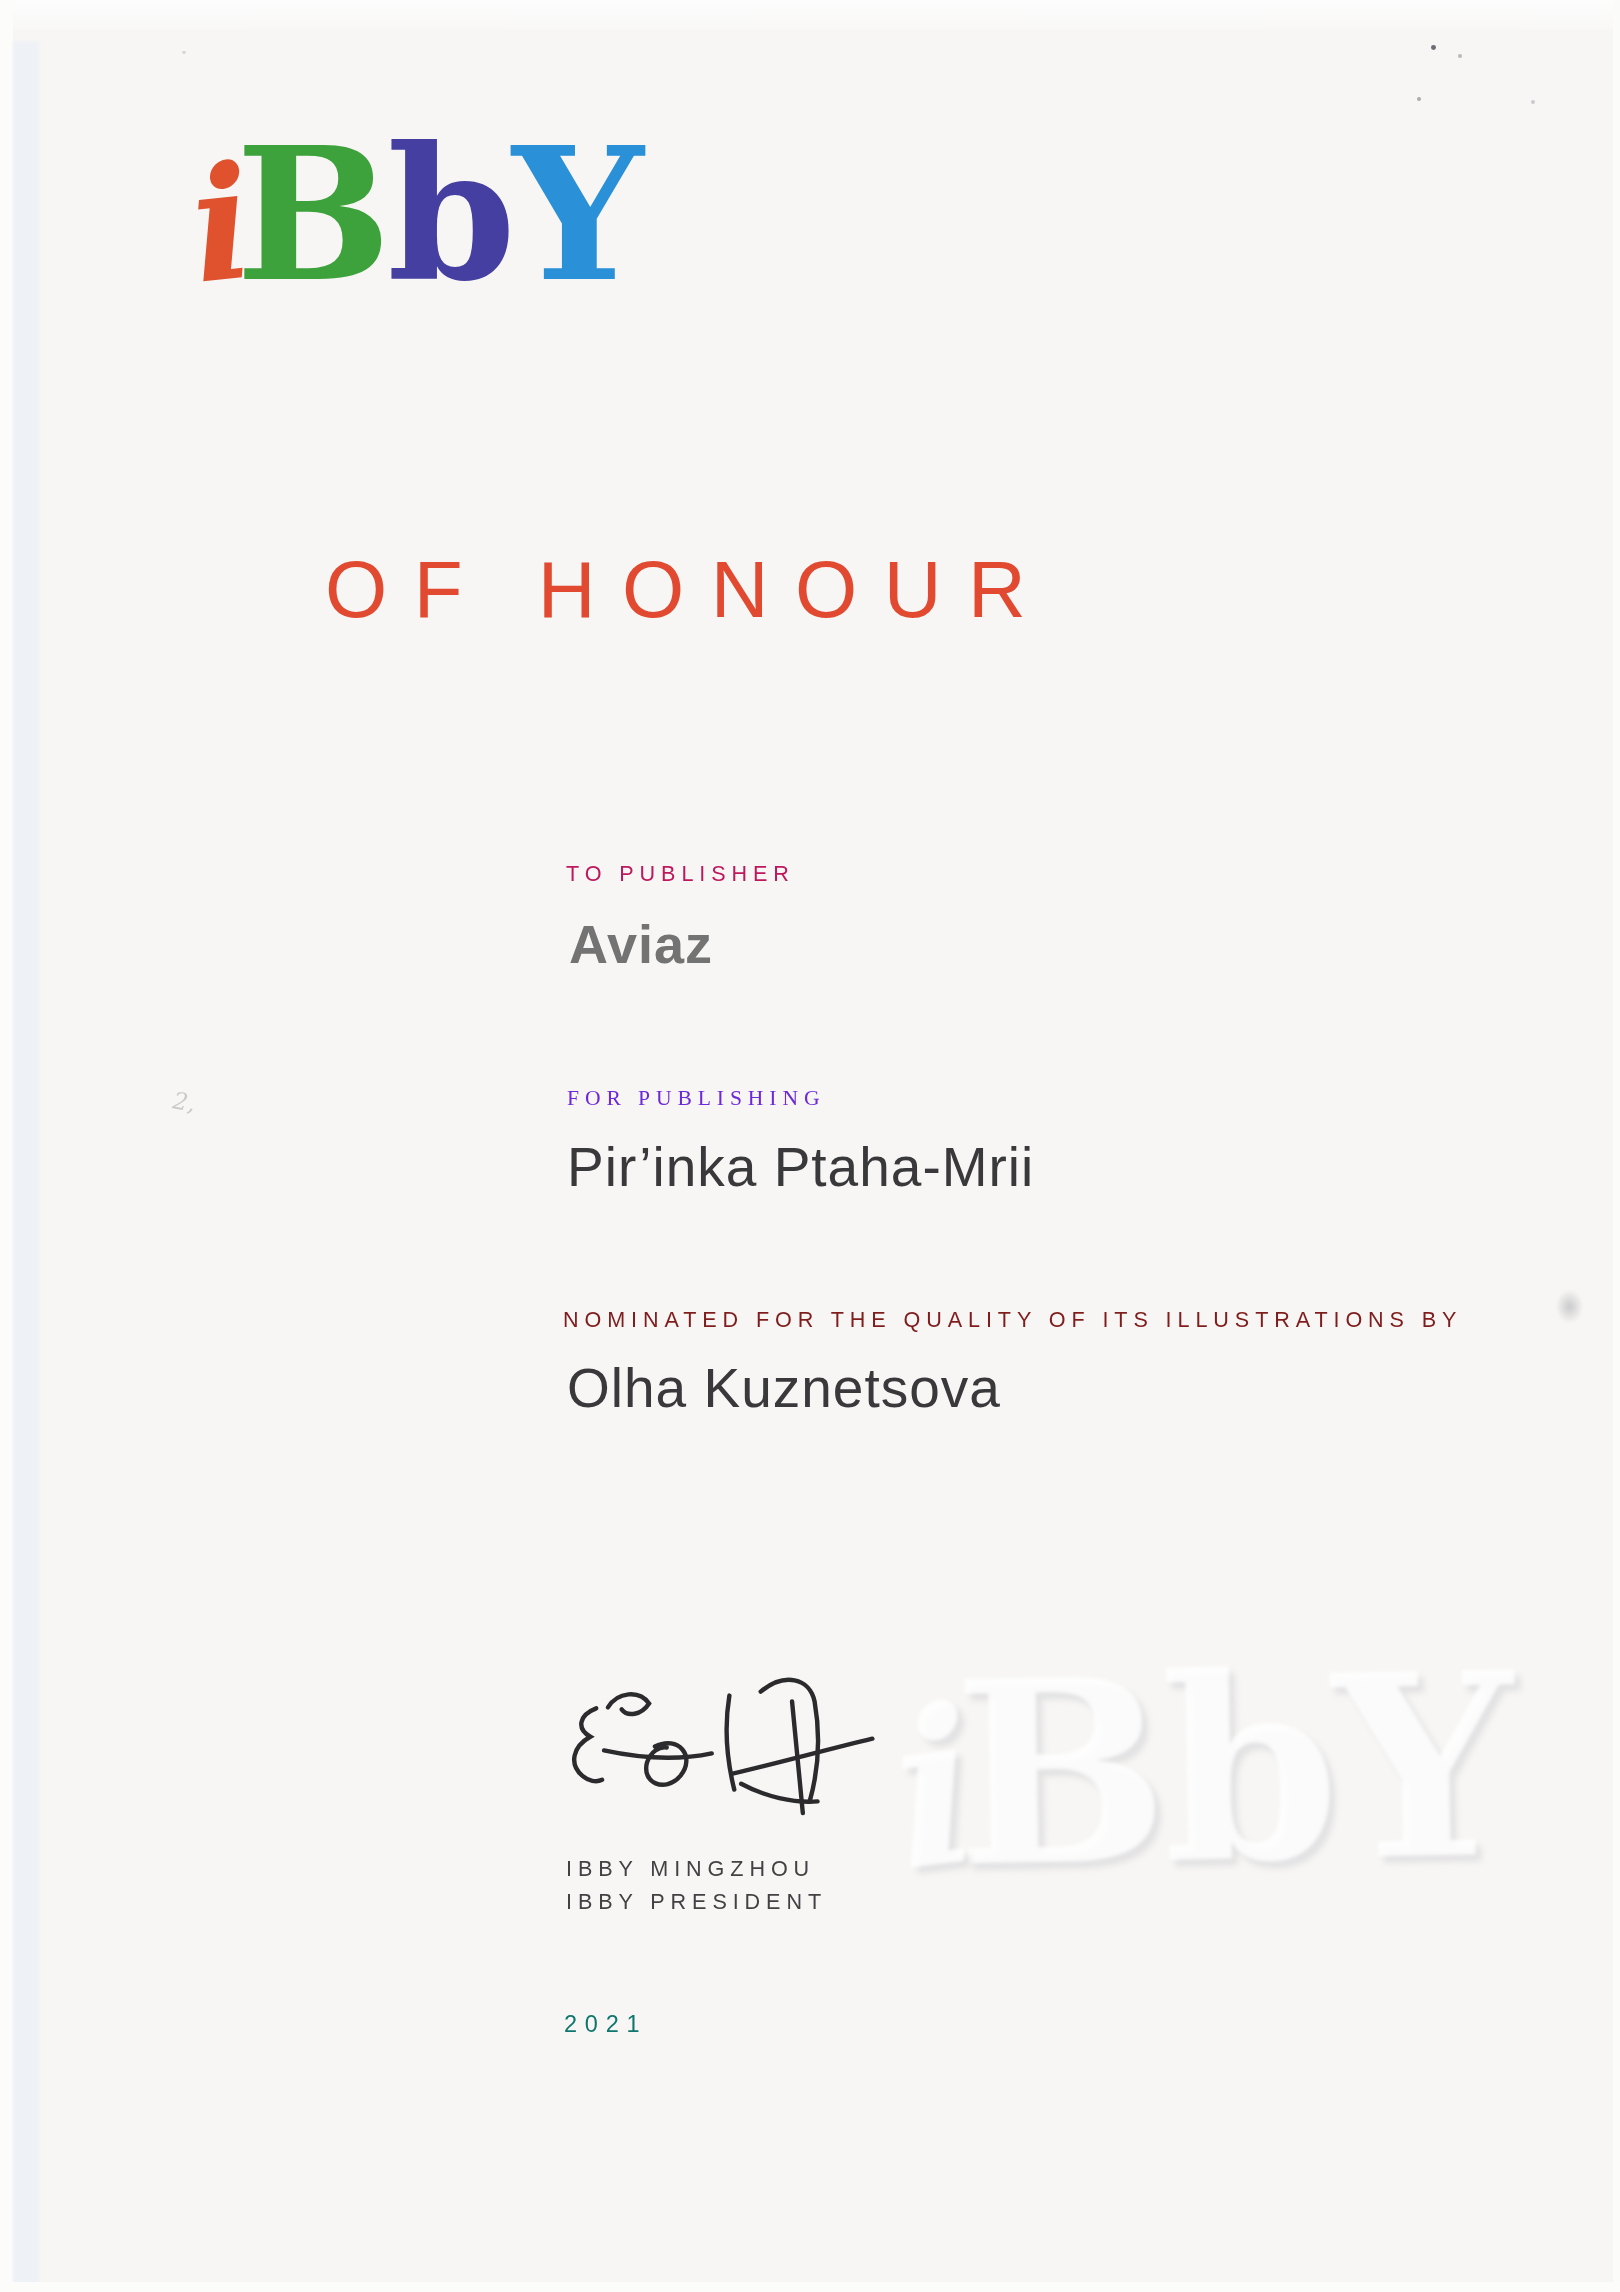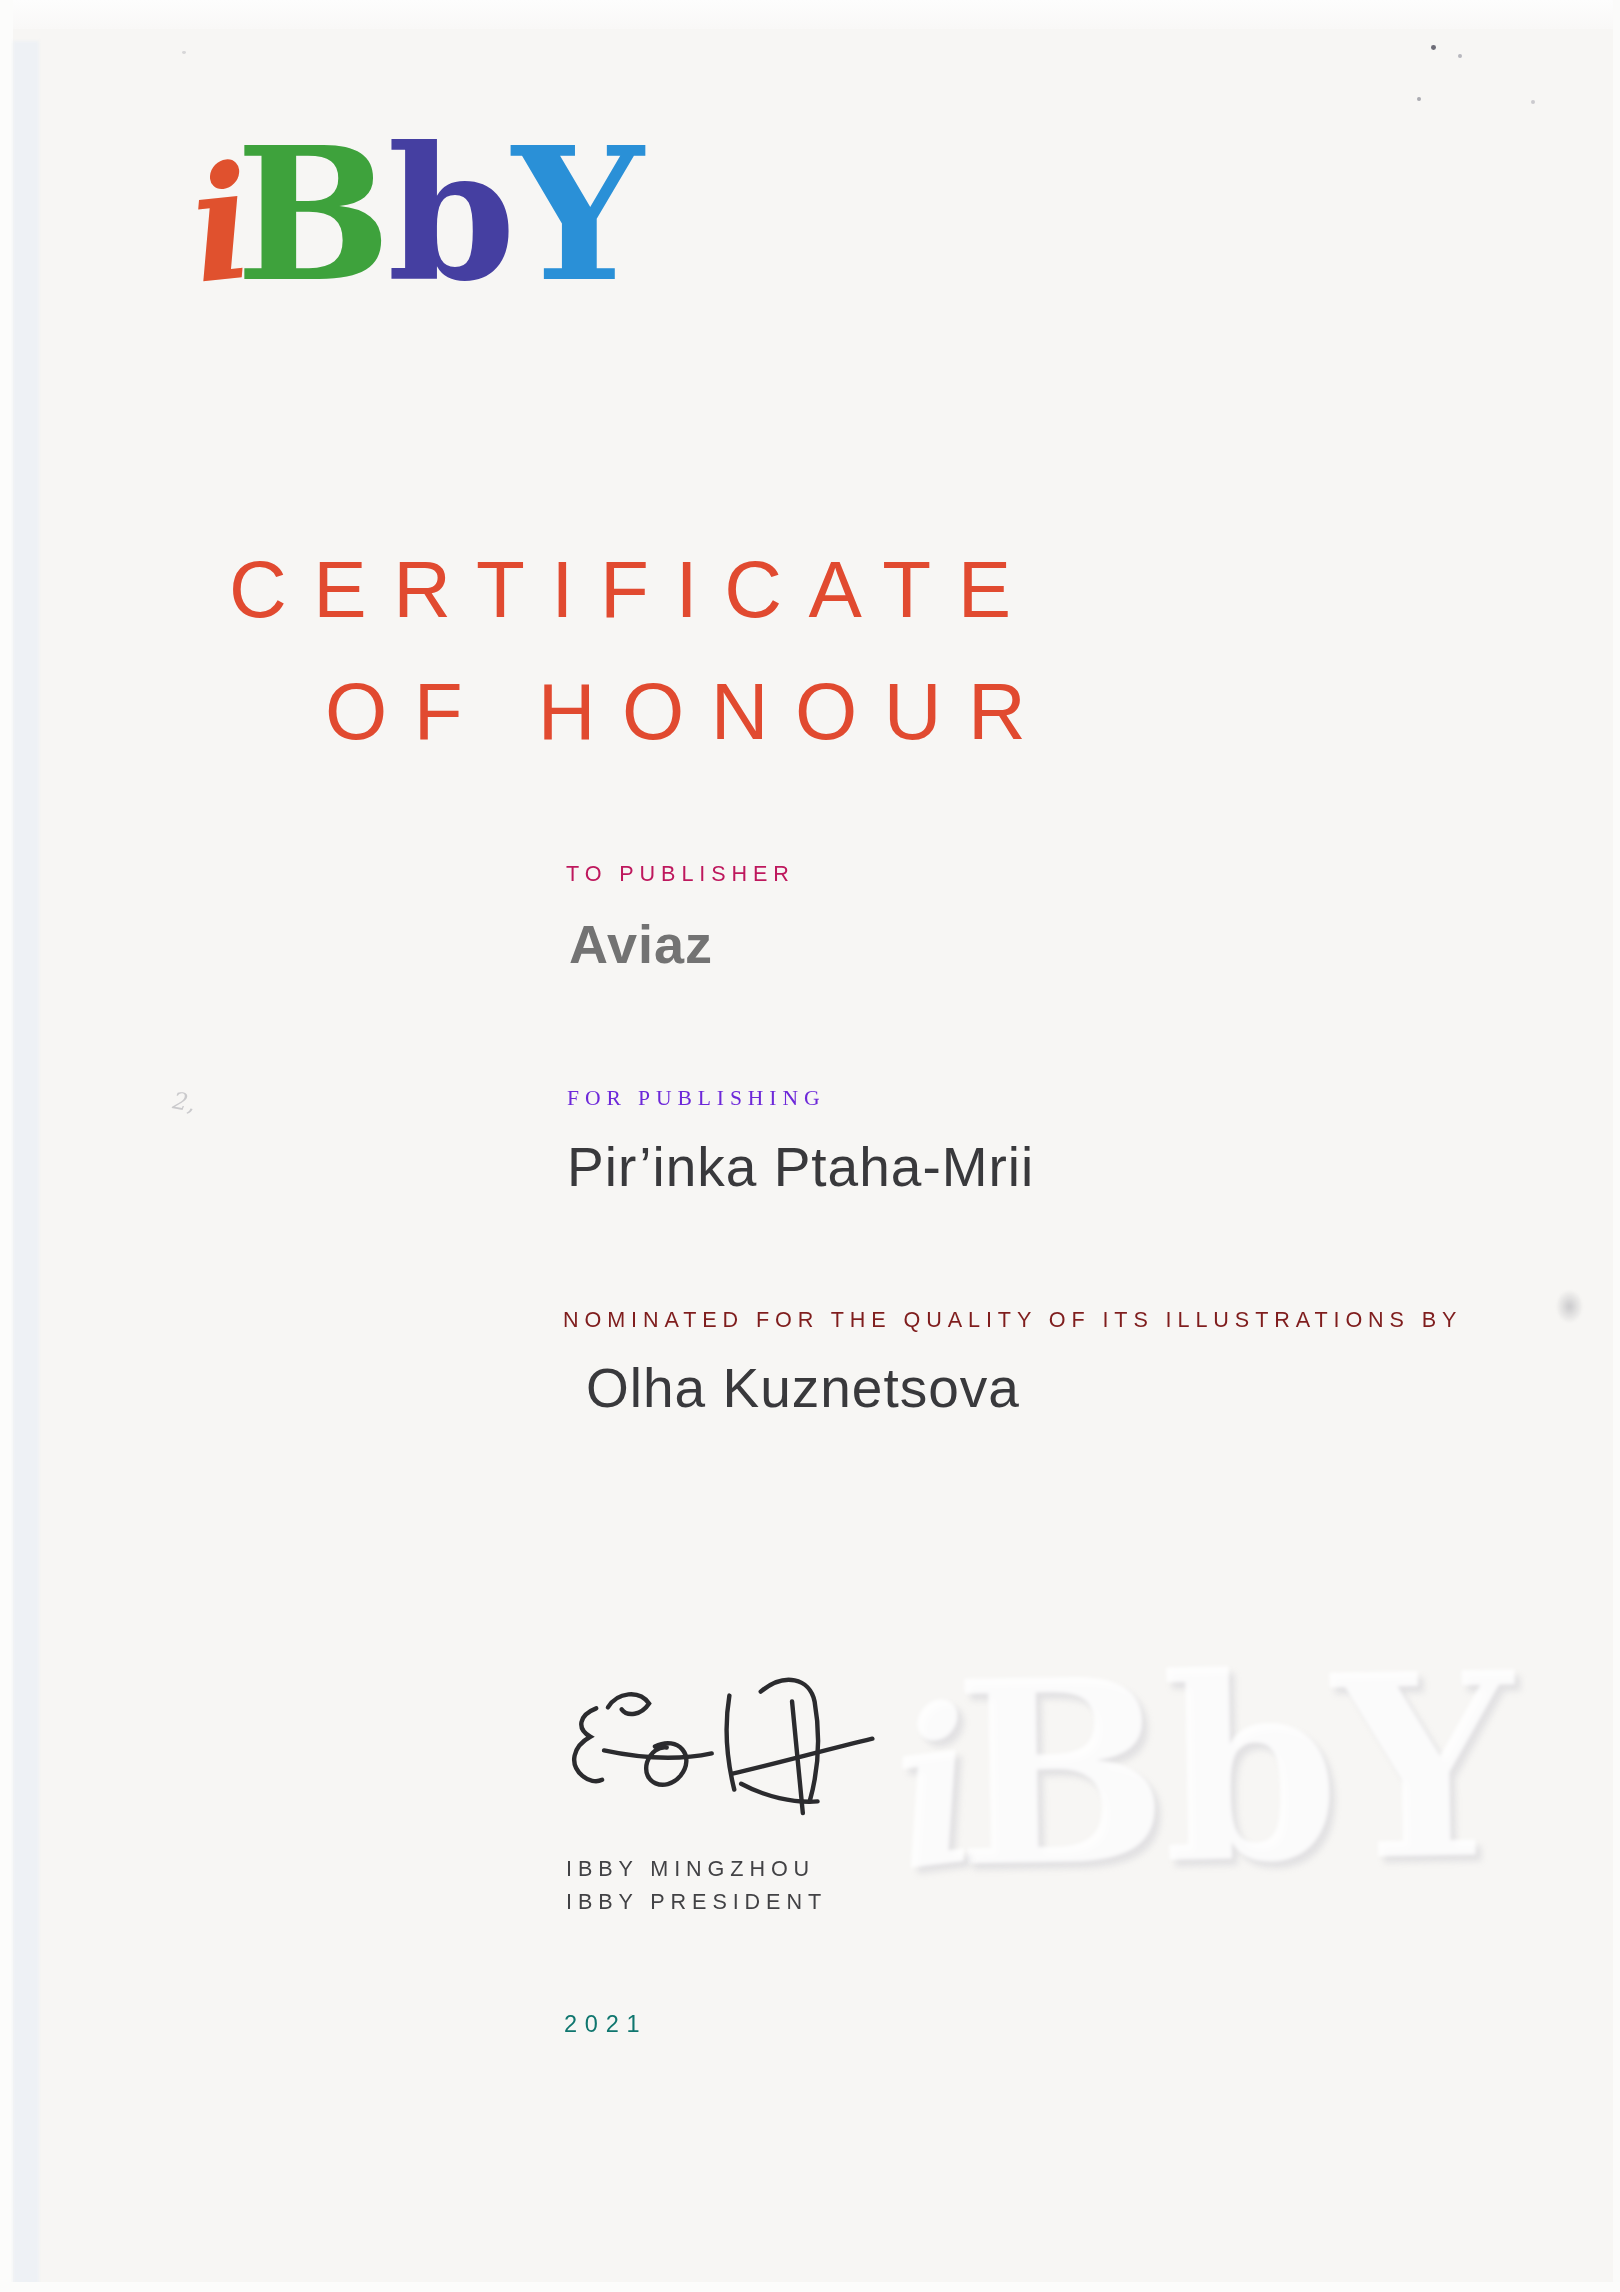--- a/index.html
+++ b/index.html
@@ -51,21 +51,21 @@
   .title .line2{margin-left:96px;}
   
   .lbl{position:absolute;font-size:21.6px;letter-spacing:5.9px;line-height:1.2;
     white-space:nowrap;font-weight:400;}
   .big{position:absolute;font-size:55px;line-height:1.1;white-space:nowrap;letter-spacing:1px;}
   .lbl.to-publisher{left:566px;top:861px;}
   .big.publisher{left:569px;top:915px;font-size:54px;font-weight:bold;}
   .lbl.for-publishing{left:567px;top:1086px;}
   .big.book{left:567px;top:1137px;}
   .lbl.nominated{left:563px;top:1307px;}
-  .big.illustrator{left:586px;top:1358px;text-align:center;}
+  .big.illustrator{left:567px;top:1358px;text-align:center;}
   
   .signature{position:absolute;left:557px;top:1664px;width:333px;height:167px;}
   .signatory{position:absolute;left:566px;top:1852px;font-size:21.6px;letter-spacing:5.9px;
     line-height:33px;white-space:nowrap;}
   .year{position:absolute;left:564px;top:2011px;font-size:23.5px;letter-spacing:7.8px;}
 </style>
 </head>
 <body>
 
 <div class="paper">
@@ -84,21 +84,20 @@
   <div class="pencil-mark">2,</div>
 
   <div class="logo">
     <span class="l-i" style="color: rgb(224, 81, 46);">i</span>
     <span class="l-B" style="color: rgb(62, 162, 60);">B</span>
     <span class="l-b" style="color: rgb(69, 63, 161);">b</span>
     <span class="l-Y" style="color: rgb(42, 144, 215);">Y</span>
   </div>
 
   <div class="title" style="color: rgb(225, 74, 48);">
-    <div class="line1">CERTIFICATE</div>
     <div class="line2">OF HONOUR</div>
   </div>
 
   <div class="lbl to-publisher" style="color: #be185d;">TO PUBLISHER</div>
   <div class="big publisher" style="color: #737373;">Aviaz</div>
 
   <div class="lbl for-publishing" style="color: #6d28d9; font-family: Liberation Serif, serif;">FOR PUBLISHING</div>
   <div class="big book" style="color: rgb(57, 57, 60);">Pir’inka Ptaha-Mrii</div>
 
   <div class="lbl nominated" style="color: #7f1d1d;">NOMINATED FOR THE QUALITY OF ITS ILLUSTRATIONS BY</div>

